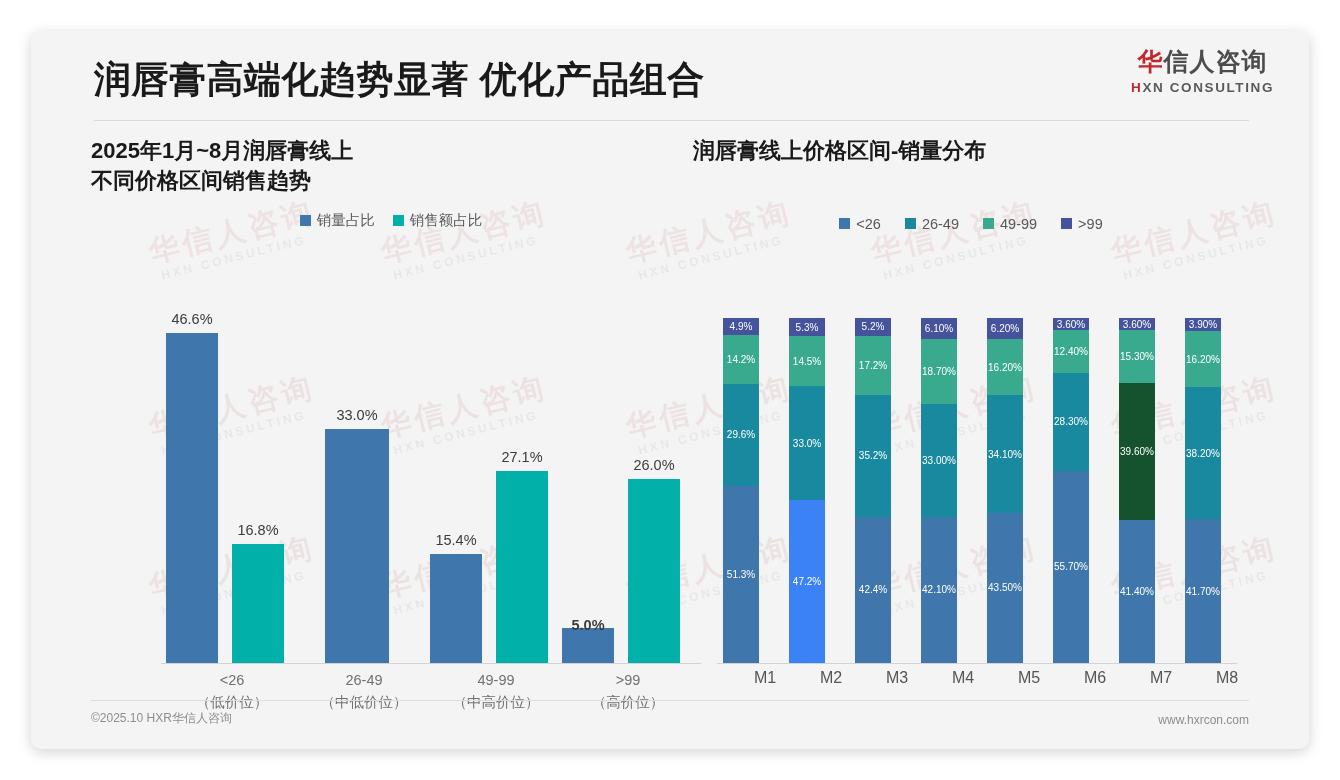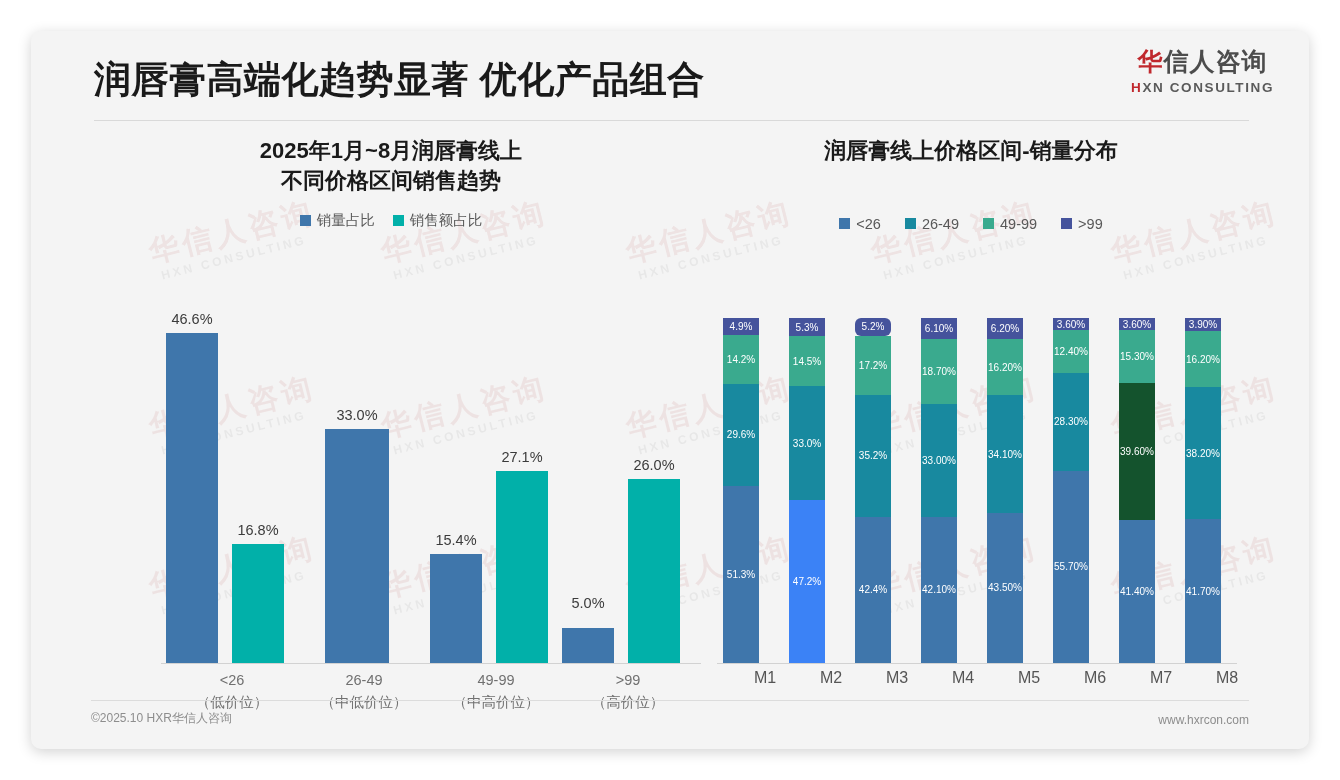--- a/index.html
+++ b/index.html
@@ -75,21 +75,20 @@
   }
   .wm .w1 { font-size: 30px; font-weight: bold; color: #b03a3a; letter-spacing: 4px; }
   .wm .w2 { font-size: 12px; font-weight: bold; color: #6f6f6f; letter-spacing: 3px; margin-top: 3px; margin-left: 6px; }
 
   
   .panel { position: absolute; top: 105px; }
   .panel-left  { left: 60px;  width: 600px; }
   .panel-right { left: 662px; width: 556px; }
 
   .chart-title {
-    text-align: center;
     font-size: 22px;
     font-weight: bold;
     color: #1a1a1a;
     line-height: 1.35;
   }
 
   .legend {
     display: flex;
     justify-content: center;
     align-items: center;
@@ -334,21 +333,21 @@
             </div>
             <div class="bar-wrap-l">
               <div class="bar-lbl-l" style="bottom: 197.91px;">27.1%</div>
               <div class="bar-l" style="height: 191.91px; background: rgb(1, 176, 169);"></div>
             </div>
           </div>
         </div>
         <div class="group-l" style="left: 396px;">
           <div class="bars-l">
             <div class="bar-wrap-l">
-              <div class="bar-lbl-l" style="bottom: 52px;">5.0%</div>
+              <div class="bar-lbl-l" style="bottom: 30px; font-weight: bold;">5.0%</div>
               <div class="bar-l" style="height: 35.4077px; background: rgb(63, 118, 171);"></div>
             </div>
             <div class="bar-wrap-l">
               <div class="bar-lbl-l" style="bottom: 190.12px;">26.0%</div>
               <div class="bar-l" style="height: 184.12px; background: rgb(1, 176, 169);"></div>
             </div>
           </div>
         </div>
       </div>
     <div class="axis-l"></div>
@@ -418,21 +417,21 @@
             <span class="seg-lbl">14.5%</span>
           </div>
           <div class="seg" style="height: 33%; background: rgb(24, 137, 159);">
             <span class="seg-lbl">33.0%</span>
           </div>
           <div class="seg" style="height: 47.2%; background: #3b82f6; text-decoration: underline;">
             <span class="seg-lbl">47.2%</span>
           </div>
         </div>
         <div class="stack" style="left: 162px;">
-          <div class="seg" style="height: 5.2%; background: rgb(69, 83, 156); border-radius: 6px;">
+          <div class="seg" style="height: 5.2%; background: rgb(69, 83, 156);">
             <span class="seg-lbl">5.2%</span>
           </div>
           <div class="seg" style="height: 17.2%; background: rgb(58, 170, 142);">
             <span class="seg-lbl">17.2%</span>
           </div>
           <div class="seg" style="height: 35.2%; background: rgb(24, 137, 159);">
             <span class="seg-lbl">35.2%</span>
           </div>
           <div class="seg" style="height: 42.4%; background: rgb(63, 118, 171);">
             <span class="seg-lbl">42.4%</span>

